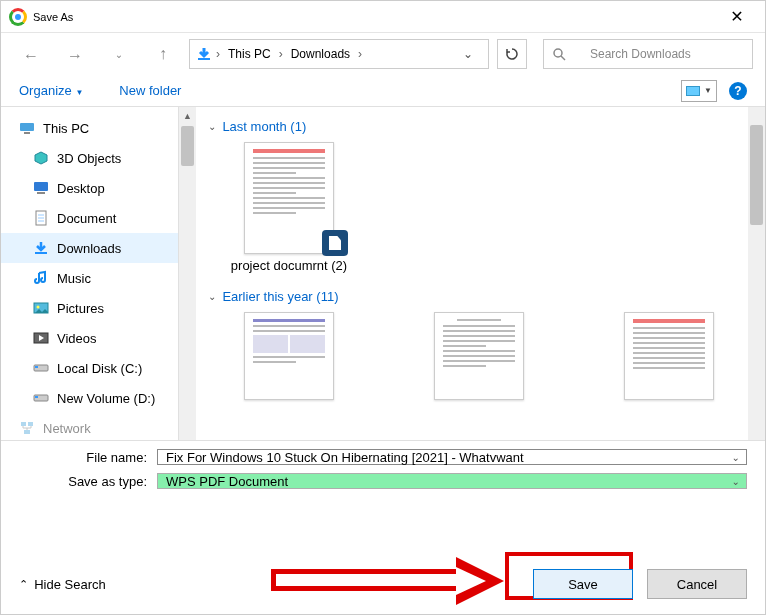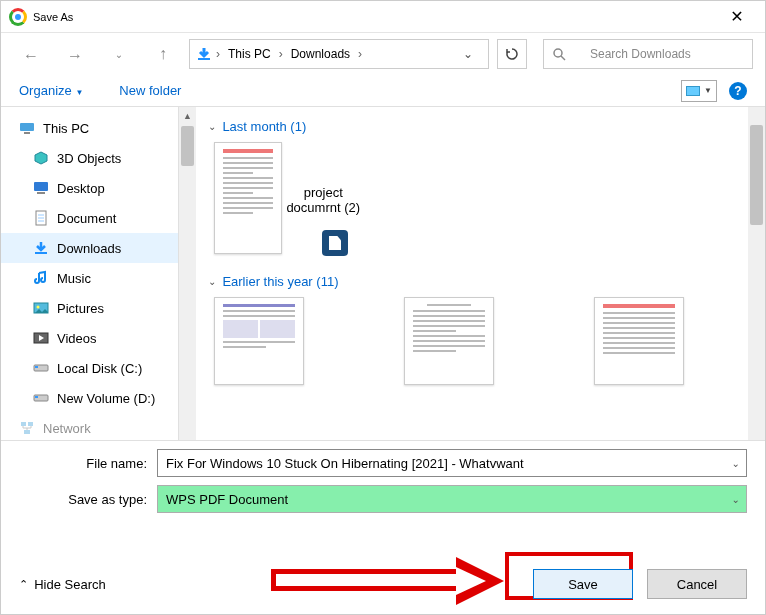--- a/index.html
+++ b/index.html
@@ -112,21 +112,21 @@
     flex: 1;
     padding: 8px 10px;
     overflow: hidden;
     position: relative;
   }
   .group-header { color:#0066cc; font-size:13px; margin:4px 0 8px 2px; display:flex; align-items:center; gap:6px; }
   .group-header .chev { font-size:10px; color:#555; }
   .filegrid { display:flex; gap:40px; margin-left:8px; margin-bottom:16px; }
   .file {
     width: 150px;
-    display:flex; flex-direction:row; align-items:center;
+    display:flex; flex-direction:column; align-items:center;
     font-size:13px; text-align:center;
     position:relative;
   }
   .doc-thumb {
     width: 90px; height: 112px; background:#fff; border:1px solid #ccc;
     padding:6px 8px; position:relative; margin-bottom:4px;
     box-shadow: 0 1px 2px rgba(0,0,0,.15);
   }
   .doc-thumb .line { height:2px; background:#bbb; margin-bottom:3px; }
   .doc-thumb .line.short { width:60%; }
@@ -142,21 +142,21 @@
   .content-scroll .thumb { position:absolute; top:18px; width:13px; left:2px; height:100px; background:#c2c2c2; border-radius:2px; }
   
   .form {
     padding: 8px 18px 6px 18px;
   }
   .form-row {
     display:flex; align-items:center; margin-bottom:8px;
   }
   .form-row label { width: 138px; text-align:right; padding-right:10px; font-size:13px; }
   .form-row .field {
-    flex:1; height:28px; border:1px solid #888; background:#fff;
+    flex:1; height:16px; border:1px solid #888; background:#fff;
     display:flex; align-items:center; padding:0 6px 0 8px; font-size:13px;
     justify-content:space-between;
   }
   .form-row .field.combo { background:#86efac; border-color:#adadad; }
   .field .caret { color:#555; font-size:10px; }
   
   .footer {
     position:absolute; left:0; right:0; bottom:0;
     height: 60px;
     display:flex; align-items:center; padding:0 18px;

